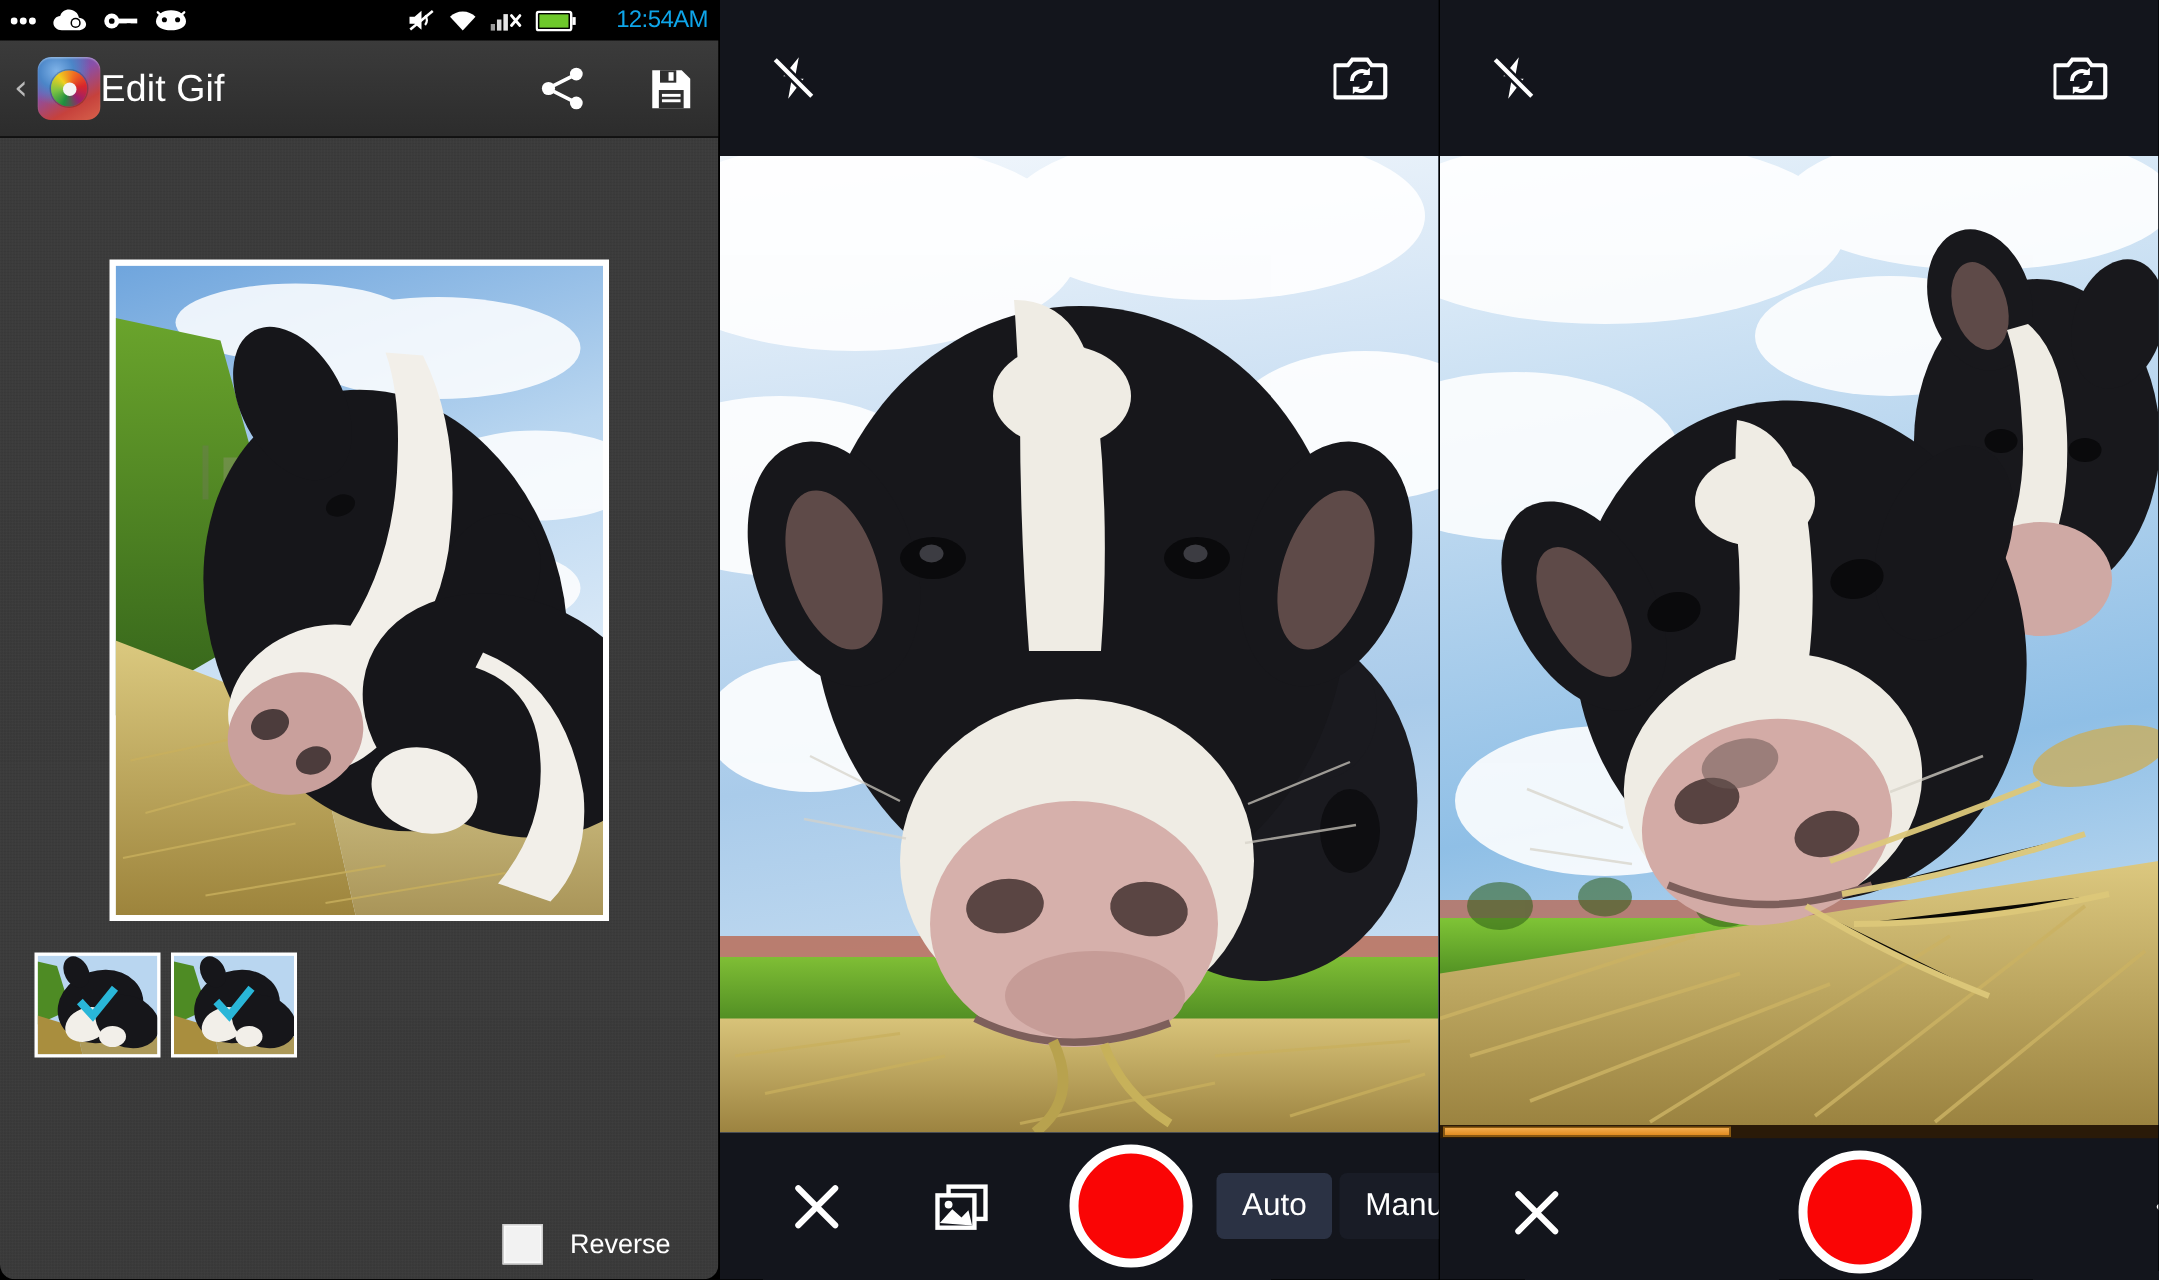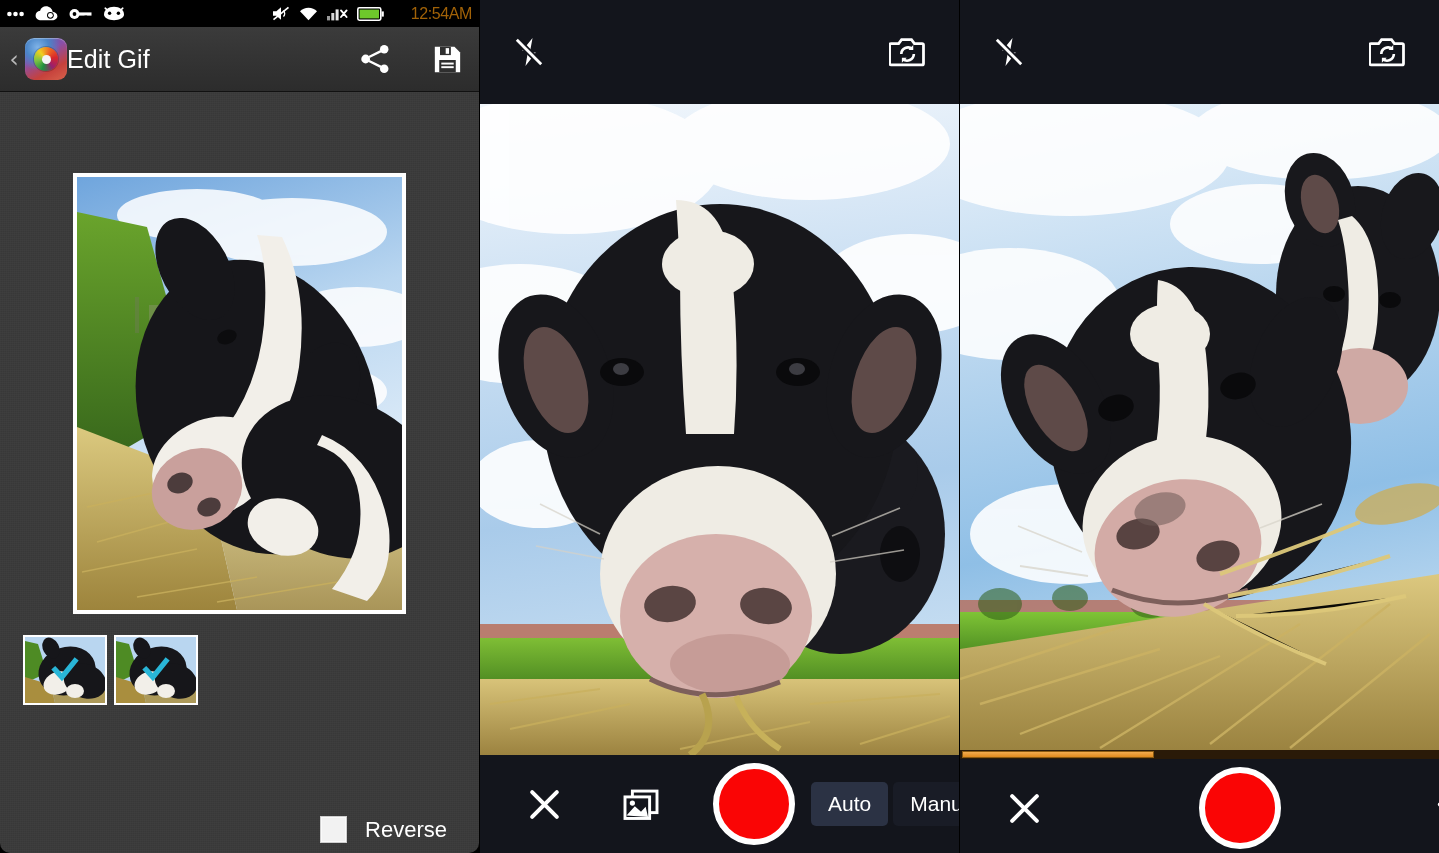--- a/index.html
+++ b/index.html
@@ -45,21 +45,21 @@
   }
   .sb-left { display: flex; align-items: center; gap: 11px; }
   .sb-right {
     margin-left: auto;
     display: flex;
     align-items: center;
     gap: 9px;
   }
   .sb-ico { display: block; }
   .sb-time {
-    color: #a16207;
+    color: #0ea5e9;
     font-size: 16px;
     letter-spacing: -0.4px;
     font-weight: 400;
     margin-left: 18px;
   }
 
   
   .actionbar {
     position: relative;
     height: 65px;
@@ -181,21 +181,21 @@
     align-items: center;
     gap: 18px;
   }
   .checkbox {
     width: 25px; height: 25px;
     background: #f2f2f2;
     border: 1px solid #cfcfcf;
     box-shadow: inset 0 0 0 1px rgba(255,255,255,.6);
     cursor: pointer;
   }
-  .reverse-label { color: #fff; font-size: 22px; }
+  .reverse-label { color: #fff; font-size: 18px; }
 
   
   .cam-top {
     position: relative;
     height: 104px;
     background: #13151c;
     display: flex;
     align-items: center;
     padding: 0 32px;
     box-sizing: border-box;

